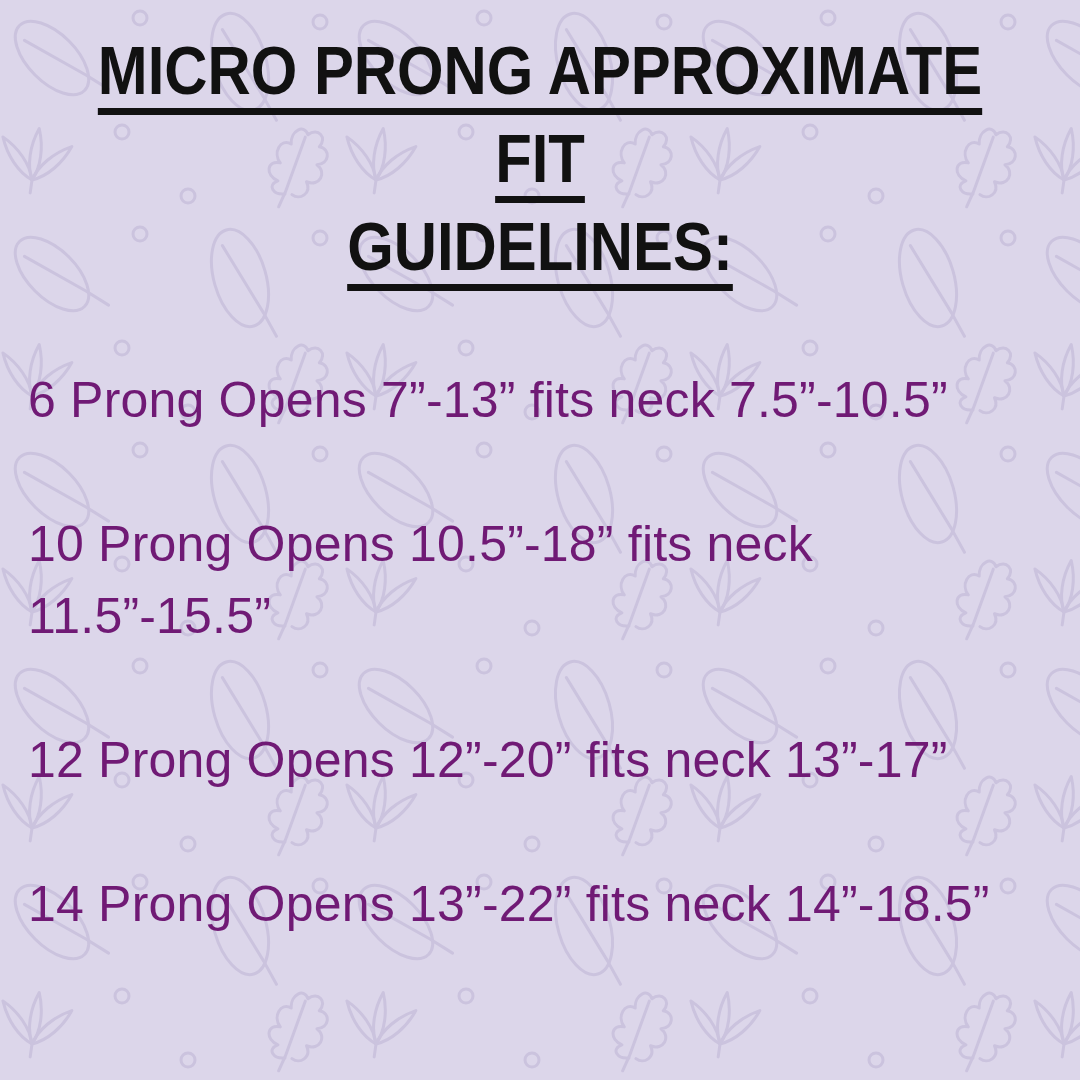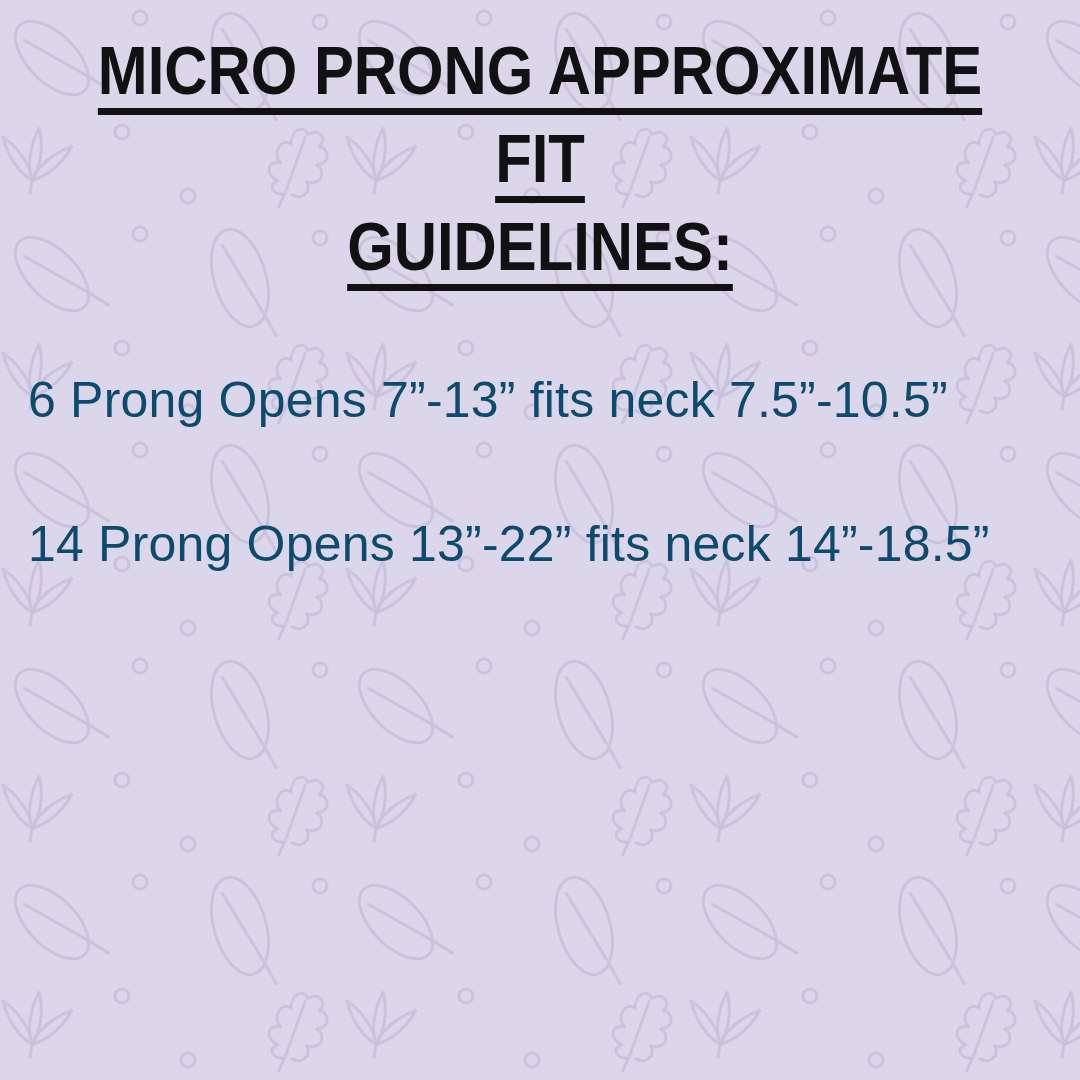--- a/index.html
+++ b/index.html
@@ -42,21 +42,21 @@
   }
   .guidelines {
     margin: 74px 28px 0 28px;
   }
   .guideline {
     font-size: 50px;
     line-height: 72px;
     font-weight: 400;
     letter-spacing: 0.2px;
     margin: 0 0 72px 0;
-    color: #0c4a6e;
+    color: #701a75;
   }
 </style>
 </head>
 <body>
 
 <svg class="bg-pattern" width="1080" height="1080" viewBox="0 0 1080 1080" aria-hidden="true">
   <defs>
     <g id="leaf-tile" stroke="#cbc3de" stroke-width="3" fill="none" stroke-linecap="round" stroke-linejoin="round">
 
       <g transform="translate(52,58) rotate(-45)">
@@ -112,15 +112,17 @@
 </svg>
 
 <div class="content">
   <h1 class="title">
     <div class="title-line">MICRO PRONG APPROXIMATE FIT</div>
     <div class="title-line">GUIDELINES:</div>
   </h1>
 
   <div class="guidelines">
     <p class="guideline">6 Prong Opens 7”-13” fits neck 7.5”-10.5”</p>
+    <p class="guideline">10 Prong Opens 10.5”-18” fits neck 11.5”-15.5”</p>
+    <p class="guideline">12 Prong Opens 12”-20” fits neck 13”-17”</p>
     <p class="guideline">14 Prong Opens 13”-22” fits neck 14”-18.5”</p>
   </div>
 </div>
 
 </body></html>

